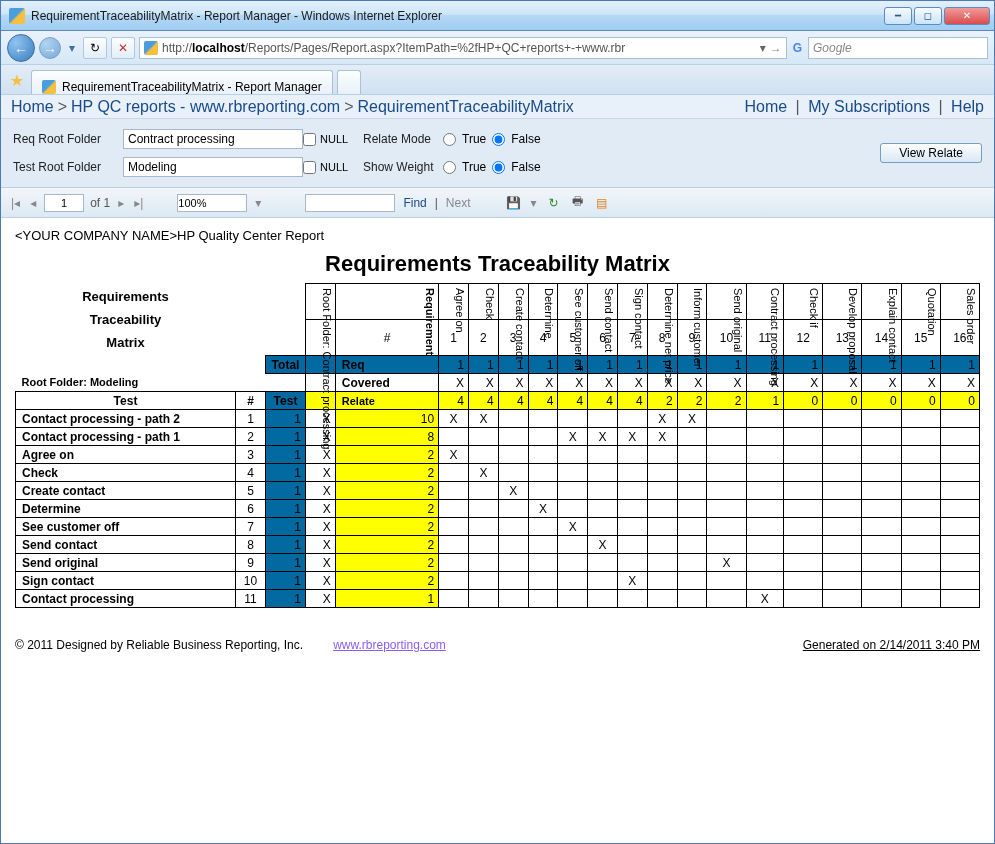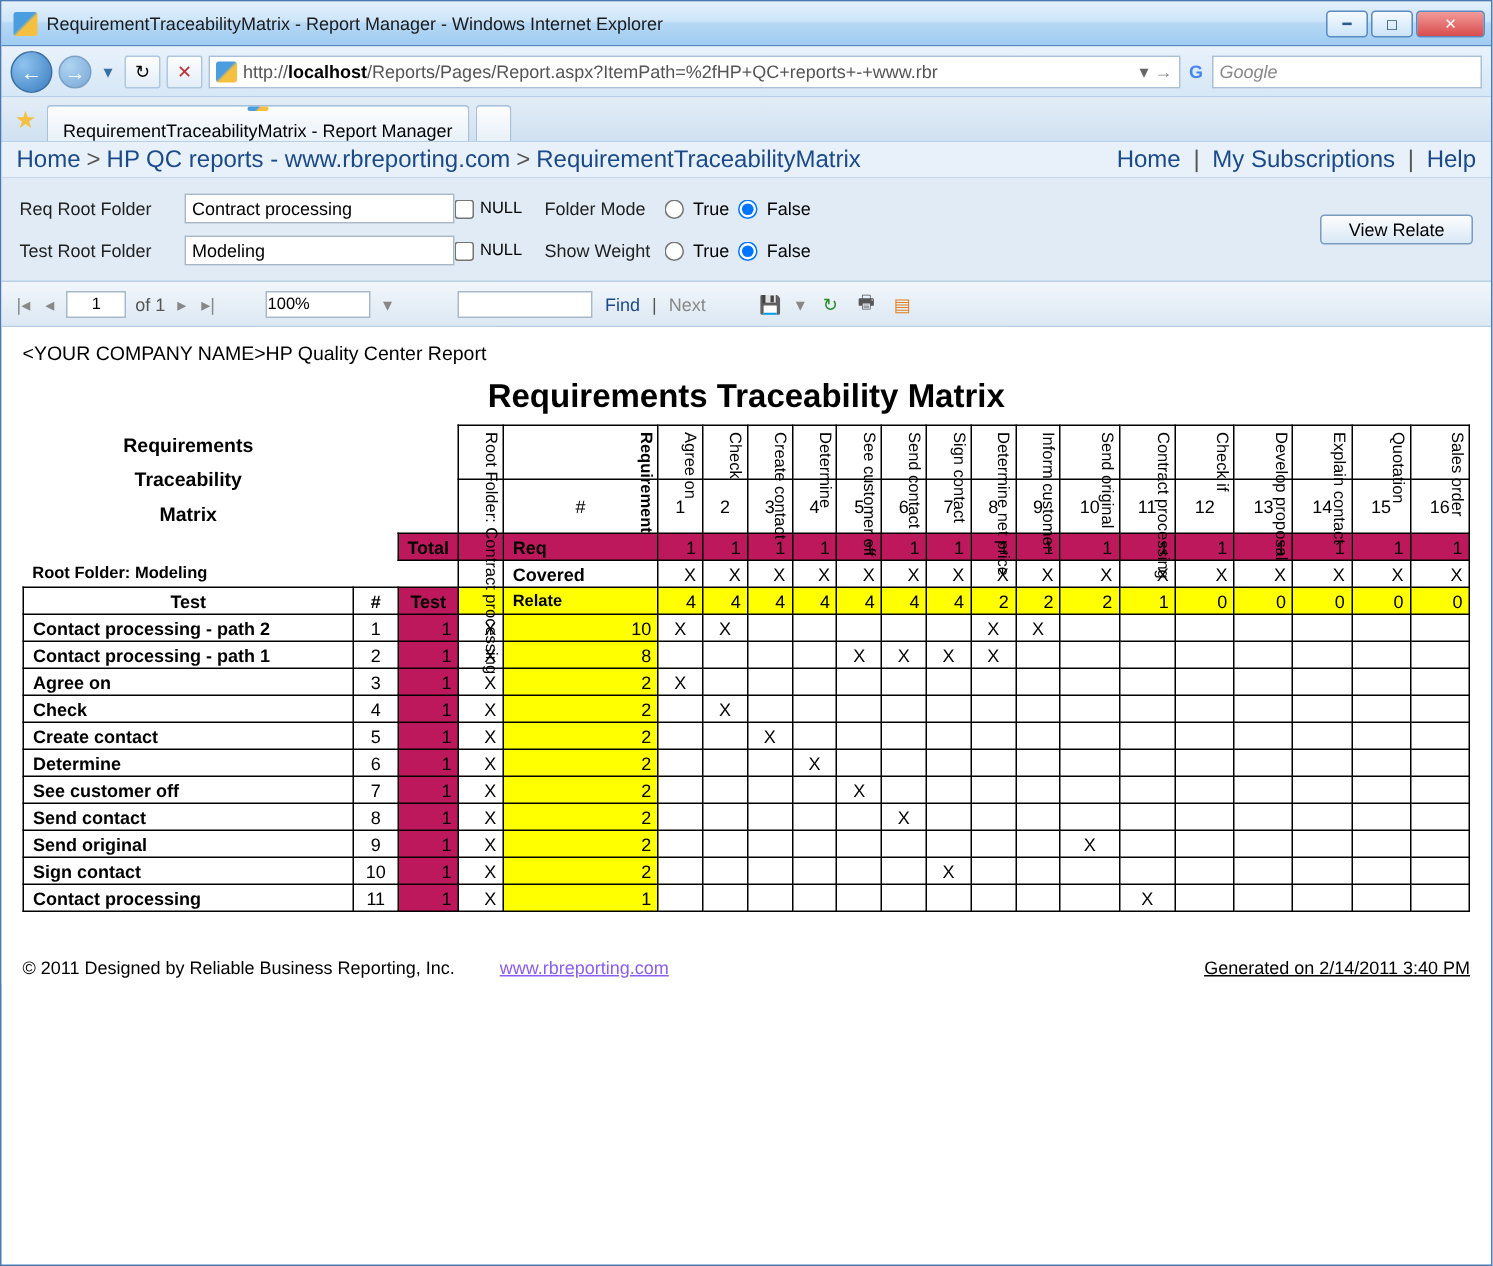--- a/index.html
+++ b/index.html
@@ -15,21 +15,21 @@
 .nav-btn { width: 28px; height: 28px; border-radius: 50%; background: radial-gradient(circle at 30% 30%, #8fc4f0, #3a7cbf); border: 1px solid #3a6fa5; display:flex; align-items:center; justify-content:center; color:#fff; font-size:14px; cursor:pointer; }
 .nav-fwd { width: 22px; height: 22px; opacity: 0.6; }
 .addr-dd { width:14px; text-align:center; color:#3a6fa5; }
 .ico-btn { width: 24px; height: 22px; border: 1px solid #b0c8df; background: linear-gradient(#fdfdfd,#e3eef8); border-radius: 2px; display:flex; align-items:center; justify-content:center; cursor:pointer; font-size:12px; }
 .url-field { flex: 1; height: 22px; border: 1px solid #a8c0d8; background: #fff; display:flex; align-items:center; padding: 0 4px; gap:4px; }
 .url-text { flex:1; font-size:12px; color:#555; overflow:hidden; white-space:nowrap; }
 .url-text b { color:#000; }
 .search-box { width: 180px; height: 22px; border: 1px solid #a8c0d8; background:#fff; display:flex; align-items:center; padding:0 4px; gap:4px; }
 .tab-strip { height: 30px; background: linear-gradient(#e3edf7,#d0e1f1); border-bottom: 1px solid #b8cfe5; display:flex; align-items:flex-end; padding: 0 6px; gap:4px; }
 .fav-star { width:20px; height:20px; display:flex; align-items:center; justify-content:center; color:#f5c040; font-size:16px; margin-bottom:4px; }
-.tab { height: 24px; background: linear-gradient(#fdfdfd,#e8f1f9); border: 1px solid #a8c0d8; border-bottom:none; border-radius: 3px 3px 0 0; padding: 0 10px; display:flex; align-items:center; gap:6px; font-size:12px;flex-direction:column; }
+.tab { height: 24px; background: linear-gradient(#fdfdfd,#e8f1f9); border: 1px solid #a8c0d8; border-bottom:none; border-radius: 3px 3px 0 0; padding: 0 10px; display:flex; align-items:flex-end; gap:6px; font-size:12px; }
 .tab.blank { width: 24px; padding:0; }
 .content-area { background:#fff; }
 .breadcrumb-row { height: 24px; background:#e8f1fa; border-bottom:1px solid #c8d8e8; display:flex; align-items:center; padding:0 10px; font-size:16px; }
 .breadcrumb-row a { color:#1a4a8a; text-decoration:none; }
 .breadcrumb-row .sep { margin:0 4px; color:#555; }
 .right-links { margin-left:auto; }
 .right-links .sep2 { margin:0 4px; color:#555; }
 .params { background:#e0ebf5; padding: 10px 12px; display:grid; grid-template-columns: 110px 180px 60px 80px 180px auto; row-gap:8px; align-items:center; border-bottom:1px solid #b8cfe5; }
 .params label { font-size:12px; color:#222; }
 .params input[type=text] { height:20px; border:1px solid #a8b8c8; padding:0 4px; font-size:12px; }
@@ -47,21 +47,21 @@
 .report { padding: 10px 14px; }
 .rpt-header { display:flex; margin-bottom: 8px; font-size:13px; }
 .rpt-title { text-align:center; font-size:22px; font-weight:bold; margin: 8px 0 6px; }
 table.matrix { border-collapse: collapse; font-size:12px; width: 100%; }
 table.matrix td, table.matrix th { border:1px solid #000; padding:1px 4px; height:18px; text-align:center; white-space:nowrap; }
 .vert { writing-mode: vertical-rl; text-orientation: mixed; height:160px; vertical-align:top; text-align:left; padding:4px 2px !important; font-size:11px; }
 .noborder { border:none !important; }
 .left { text-align:left !important; padding-left:6px !important;font-weight:bold; }
 .right { text-align:right !important; padding-right:4px !important; }
 .bold { font-weight:bold; }
-.green { background:#be185d; }
+.green { background:#0369a1; }
 .yellow { background:#ffff00; }
 .side-label { text-align:center; font-weight:bold; font-size:13px; line-height:1.8; border:none !important; }
 .footer { margin-top: 16px; padding: 4px 14px; font-size:12px; display:flex;text-align:center; }
 .footer a { color:#8b5cf6; text-decoration:underline; }
 .footer .gen { margin-left:auto;text-decoration:underline; }
 .ie-favicon { display:inline-block; width:14px; height:14px; background:linear-gradient(135deg,#4a9ee0 45%,#f5c040 55%); border-radius:2px; }
 .g-ico { font-weight:bold; font-size:12px; }
 .g-ico .b{color:#4285f4}
 </style>
 </head>
@@ -123,21 +123,21 @@
     </span>
   </div>
 
   <div class="params">
     <label>Req Root Folder</label>
     <input type="text" value="Contract processing" style="">
     <span class="null">
         <input type="checkbox" style="">
         <span>NULL</span>
       </span>
-    <label>Folder Mode</label>
+    <label>Relate Mode</label>
     <span class="radio-set">
       <input type="radio" name="fm" style="">
         <span>True</span>
       <input type="radio" name="fm" checked="" style="">
         <span>False</span>
     </span>
     <div class="view-report-cell">
       <button class="view-report">View Relate</button>
     </div>
 

